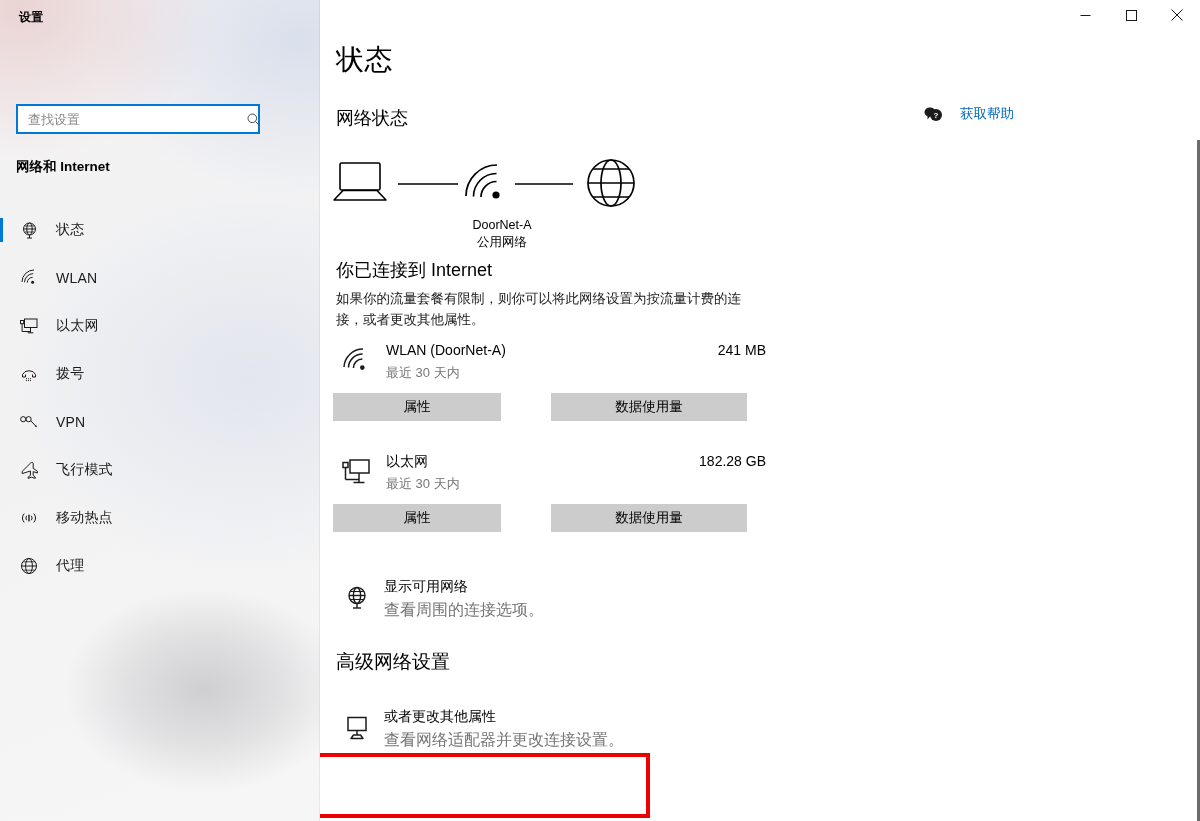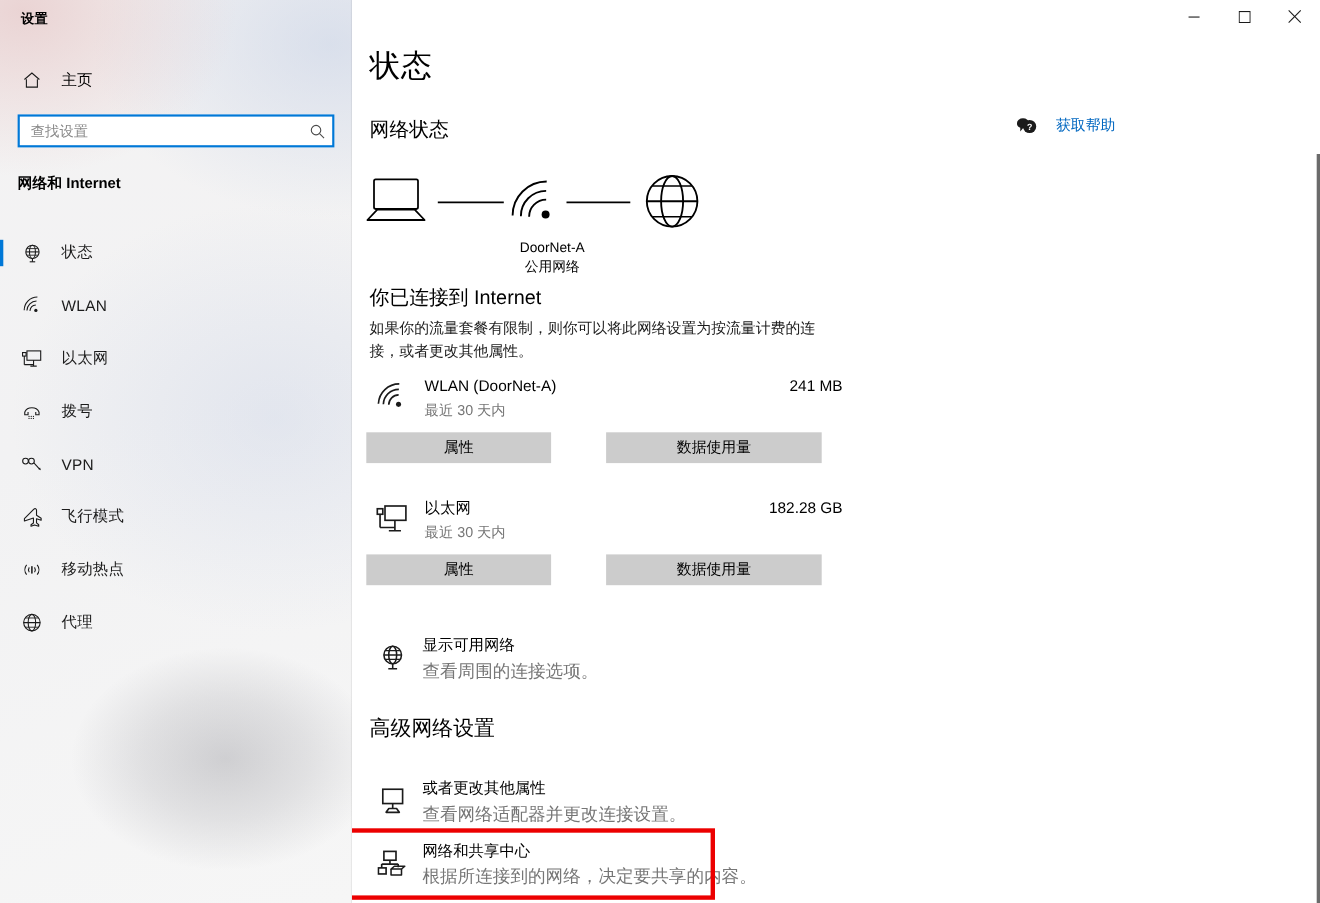--- a/index.html
+++ b/index.html
@@ -76,21 +76,21 @@
   }
   .home-row .lbl {
     font-size: 14px;
     color: #000;
   }
 
   .search-wrap {
     position: absolute;
     left: 16px;
     top: 104px;
-    width: 288px;
+    width: 244px;
     height: 30px;
     box-sizing: border-box;
     border: 2px solid #0078d7;
     background: #ffffff;
     display: flex;
     align-items: center;
     gap: 32px;
   }
   .search-wrap input {
     flex: 1;
@@ -403,29 +403,20 @@
 </head>
 <body>
 
 <div id="app">
 
   <div class="sidebar">
     <div class="sidebar-divider"></div>
 
     <div class="app-title">设置</div>
 
-    <div class="home-row">
-      <span class="ico">
-        <svg width="18" height="18" viewBox="0 0 18 18">
-          <path d="M2.2 8.3 L9 2.4 L15.8 8.3" fill="none" stroke="#1b1b1b" stroke-width="1"></path>
-          <path d="M4 8 L4 15.2 L14 15.2 L14 8" fill="none" stroke="#1b1b1b" stroke-width="1"></path>
-        </svg>
-      </span>
-      <span class="lbl">主页</span>
-    </div>
 
     <div class="search-wrap">
       <input type="text" placeholder="查找设置" value="" style="">
       <button class="search-btn">
         <svg width="15" height="15" viewBox="0 0 15 15">
           <circle cx="6.3" cy="6.3" r="4.3" fill="none" stroke="#4a4a4a" stroke-width="1"></circle>
           <line x1="9.5" y1="9.5" x2="13.6" y2="13.6" stroke="#4a4a4a" stroke-width="1"></line>
         </svg>
       </button>
     </div>
@@ -669,36 +660,20 @@
         <svg width="26" height="26" viewBox="0 0 26 26">
           <rect x="4" y="2.5" width="18" height="13" fill="none" stroke="#1b1b1b" stroke-width="1.5"></rect>
           <line x1="13" y1="15.5" x2="13" y2="20" stroke="#1b1b1b" stroke-width="1.5"></line>
           <path d="M7 23.5 L9.5 20 L16.5 20 L19 23.5 Z" fill="none" stroke="#1b1b1b" stroke-width="1.5" stroke-linejoin="round"></path>
         </svg>
       </span>
       <span class="l-title">或者更改其他属性</span>
       <span class="l-sub">查看网络适配器并更改连接设置。</span>
     </div>
 
-    <div class="link-row" style="top:765px;">
-      <span class="l-ico">
-        <svg width="28" height="26" viewBox="0 0 28 26">
-          <rect x="6" y="2" width="11" height="8" fill="none" stroke="#1b1b1b" stroke-width="1.5"></rect>
-          <line x1="11.5" y1="10" x2="11.5" y2="13.5" stroke="#1b1b1b" stroke-width="1.5"></line>
-          <line x1="4" y1="13.5" x2="19" y2="13.5" stroke="#1b1b1b" stroke-width="1.5"></line>
-          <line x1="4" y1="13.5" x2="4" y2="17" stroke="#1b1b1b" stroke-width="1.5"></line>
-          <rect x="1" y="17" width="7" height="5.5" fill="none" stroke="#1b1b1b" stroke-width="1.5"></rect>
-          <line x1="19" y1="13.5" x2="19" y2="16.5" stroke="#1b1b1b" stroke-width="1.5"></line>
-          <path d="M12.5 18 L15.5 15.5 L25 15.5 L22 18 Z" fill="none" stroke="#1b1b1b" stroke-width="1.4" stroke-linejoin="round"></path>
-          <path d="M12.5 18 L12.5 23.5 L22 23.5 L22 18" fill="none" stroke="#1b1b1b" stroke-width="1.4" stroke-linejoin="round"></path>
-        </svg>
-      </span>
-      <span class="l-title">网络和共享中心</span>
-      <span class="l-sub">根据所连接到的网络，决定要共享的内容。</span>
-    </div>
 
     <div class="highlight-box" style="left:-8px; top:753px; width:338px; height:65px;"></div>
 
     <div class="help-panel">
       <div class="help-link">
         <span class="h-ico">
           <svg width="20" height="18" viewBox="0 0 20 18">
             <path d="M1.5 7 A5.5 4.5 0 1 1 7 11.5 L4.5 14.5 L4.5 11.2 A5.5 4.5 0 0 1 1.5 7 Z" fill="#1b1b1b"></path>
             <circle cx="13" cy="10" r="6" fill="#1b1b1b"></circle>
             <text x="13" y="13.4" font-size="8" fill="#ffffff" text-anchor="middle" font-family="Liberation Sans, sans-serif" font-weight="bold">?</text>

